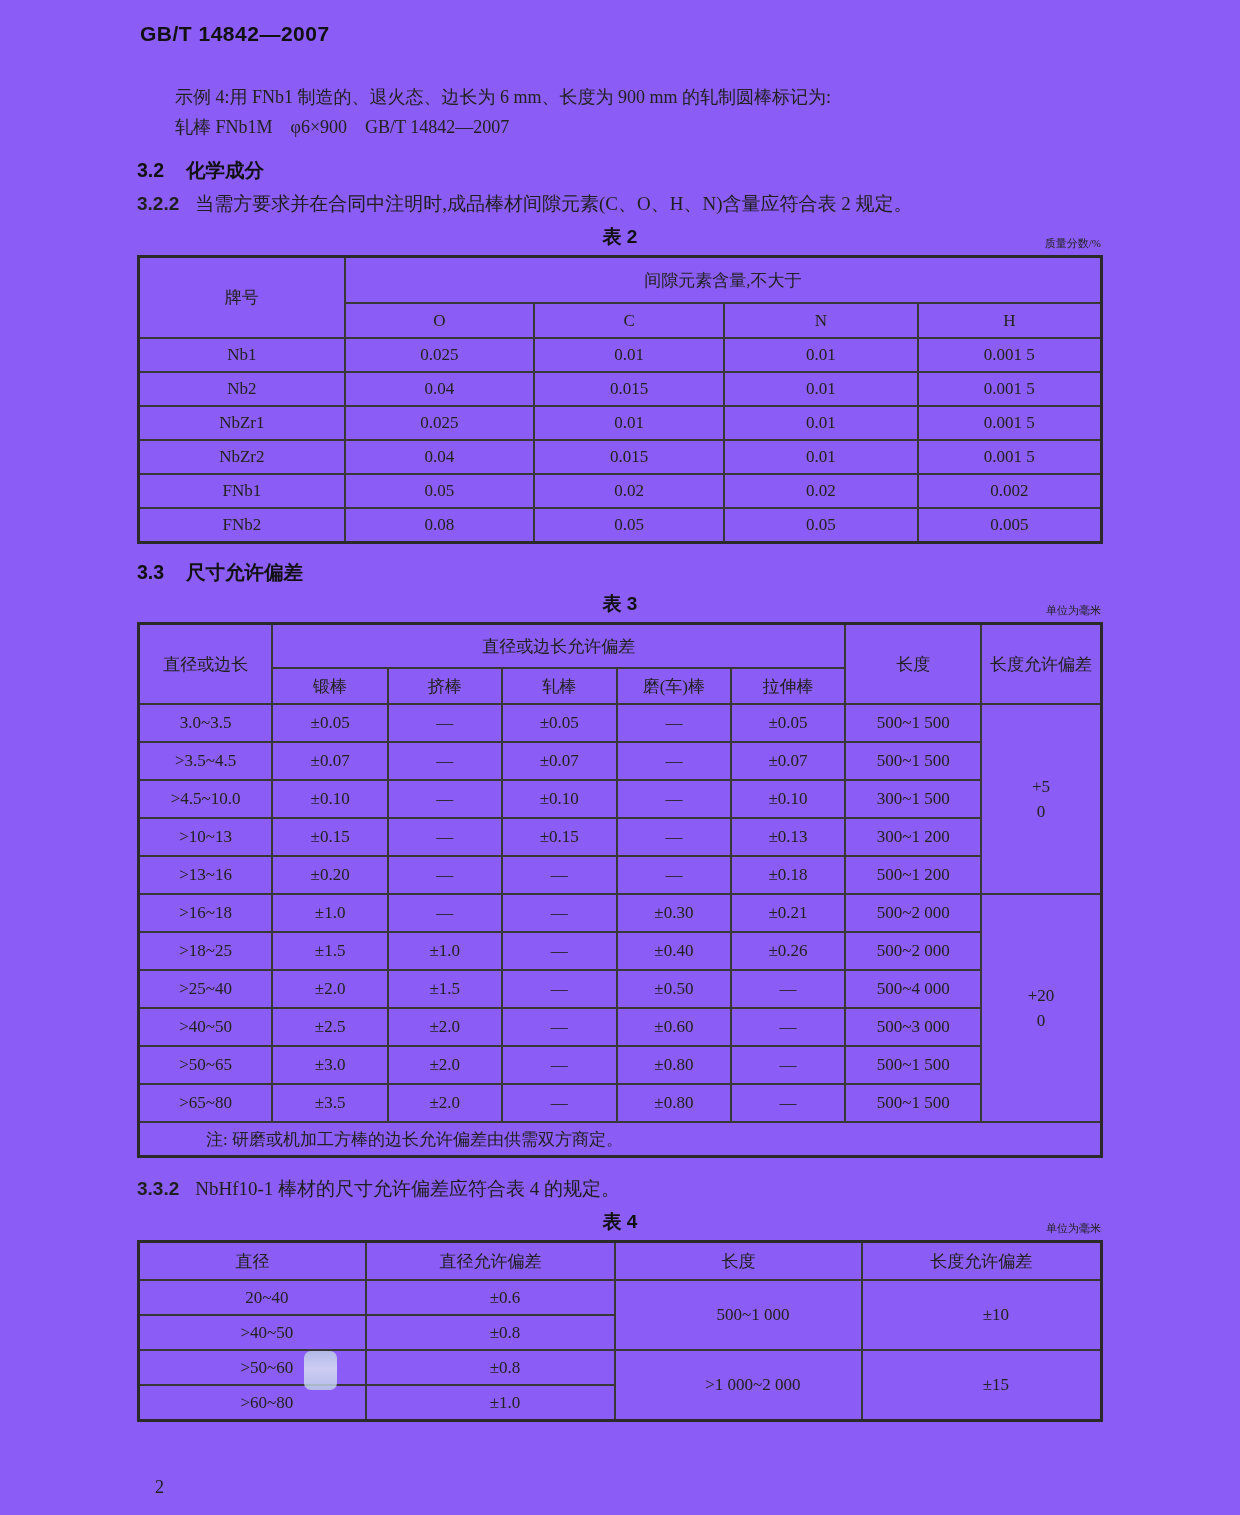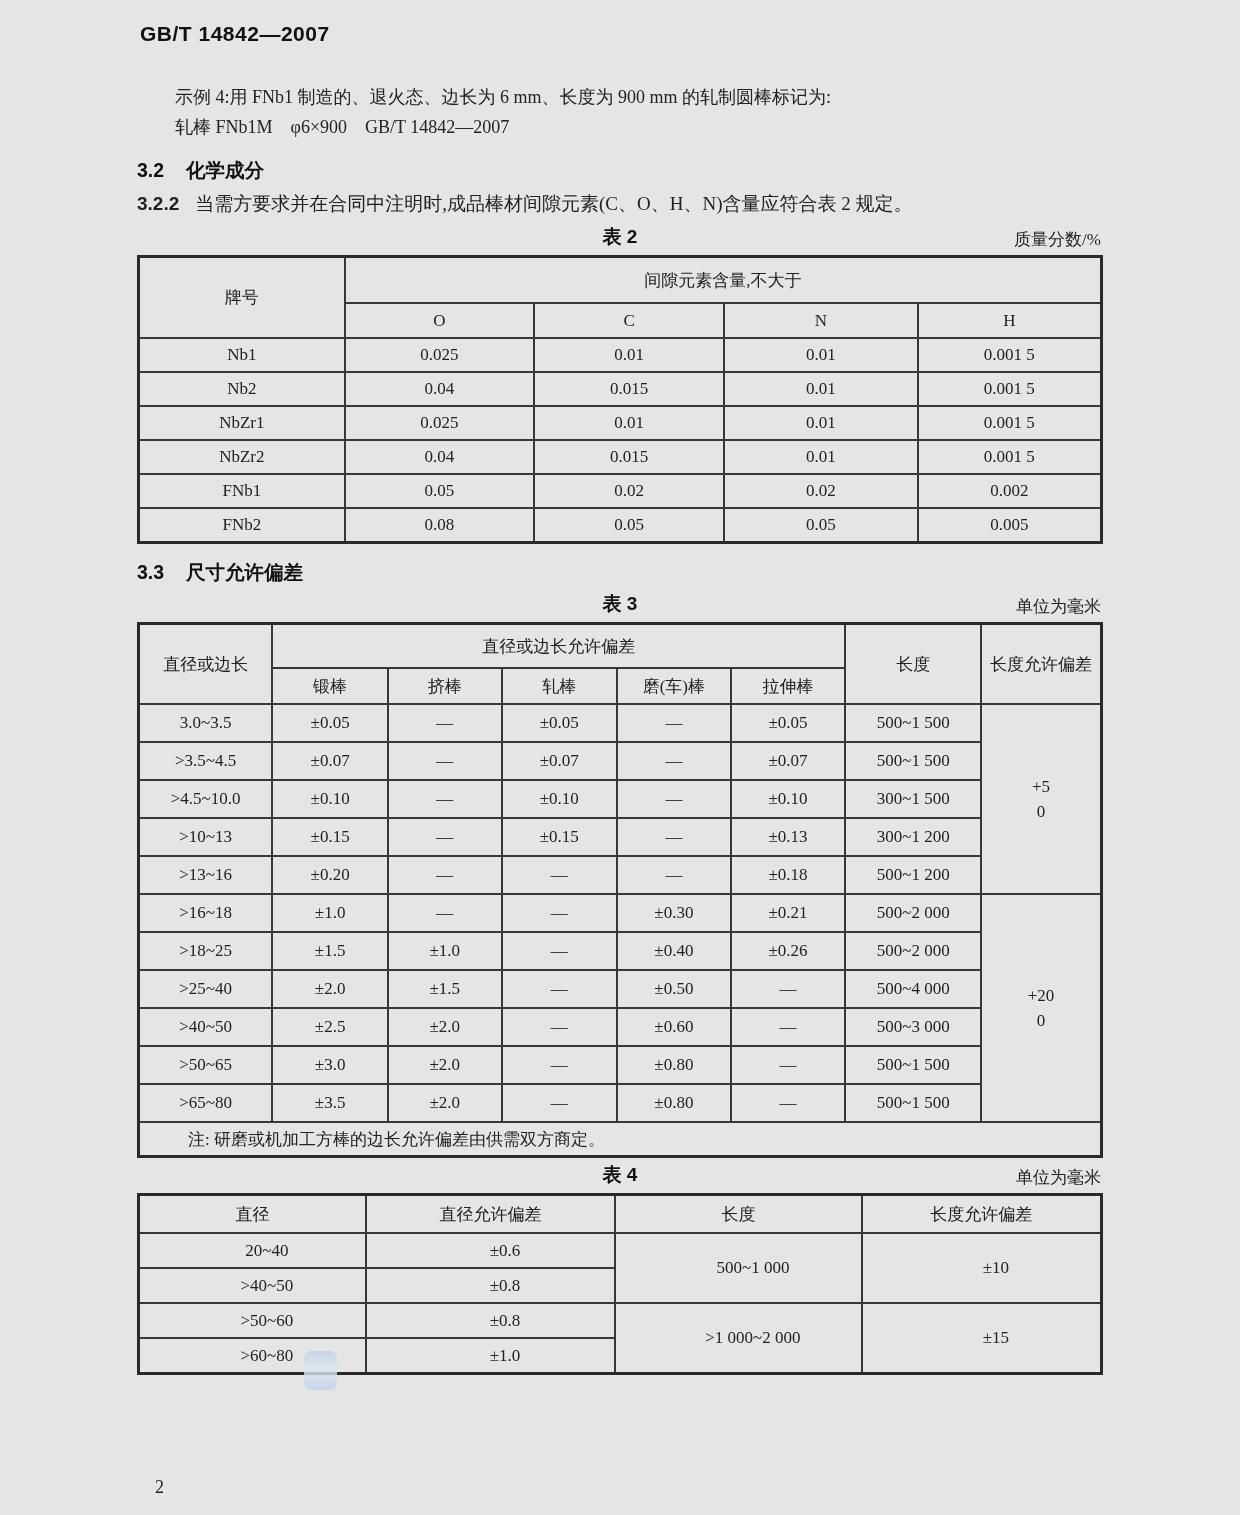--- a/index.html
+++ b/index.html
@@ -1,19 +1,19 @@
 <!DOCTYPE html>
 <html><head>
 <meta charset="utf-8">
 <style>
   html,body { margin:0; padding:0; background:#ffffff; }
   .page {
     position:relative;
     width:1240px; height:1515px;
-    background:#e5e5e5;
+    background:#8b5cf6;
     color:#1f1f1f;
     font-family:"Liberation Serif", serif;
     overflow:hidden;
   }
   .doc-header {
     position:absolute; left:140px; top:22px;
     font-family:"Liberation Sans", sans-serif;
     font-weight:bold; font-size:21px; letter-spacing:0.5px;
     color:#111;
   }
@@ -36,39 +36,39 @@
   }
 
   .caption-row { position:relative; margin-top:1px; height:32px; }
   .caption-row .tbl-caption {
     position:absolute; left:0; right:0; text-align:center;
     font-family:"Liberation Sans", sans-serif; font-weight:bold; font-size:19px;
     line-height:32px; color:#111;
   }
   .caption-row .tbl-unit {
     position:absolute; right:2px; bottom:2px;
-    font-size:17px; color:#222;
+    font-size:11px; color:#222;
   }
 
   table {
     width:966px; border-collapse:collapse; table-layout:fixed;
     font-size:17px; text-align:center; color:#222;
     border:3px solid #2a2a2a;
     margin-top:2px;
   }
   th, td { border:2px solid #383838; font-weight:normal; padding:0 3px; }
 
   #table2 tr.h1 th { height:44px; }
   #table2 tr.h2 th { height:33px; }
   #table2 tbody td { height:32px; }
 
   #table3 tr.h1 th { height:42px; }
   #table3 tr.h2 th { height:34px; }
   #table3 tbody td { height:36px; }
-  #table3 td.note-cell { height:32px; text-align:left; padding-left:48px; }
+  #table3 td.note-cell { height:32px; text-align:left; padding-left:66px; }
 
   #table4 thead th { height:36px; }
   #table4 tbody td { height:33px;padding-left:32px; }
 
   .tol-stack div { line-height:25px; }
 
   .page-number { position:absolute; left:155px; top:1477px; font-size:18px; color:#222; }
 
   .smudge {
     position:absolute; left:304px; top:1351px; width:33px; height:39px;
@@ -315,20 +315,23 @@
             <td>500~1 500</td>
           </tr>
         </tbody>
       <tbody>
         <tr>
           <td colspan="8" class="note-cell">注: 研磨或机加工方棒的边长允许偏差由供需双方商定。</td>
         </tr>
       </tbody>
     </table>
 
+    <p class="para" style="margin-top:14px;">
+      <span class="cnum">3.3.2</span><span>NbHf10-1 棒材的尺寸允许偏差应符合表 4 的规定。</span>
+    </p>
 
     <div class="caption-row">
       <span class="tbl-caption">表 4</span>
       <span class="tbl-unit">单位为毫米</span>
     </div>
 
     <table id="table4">
       <colgroup>
           <col style="width:23.6%">
           <col style="width:25.9%">

